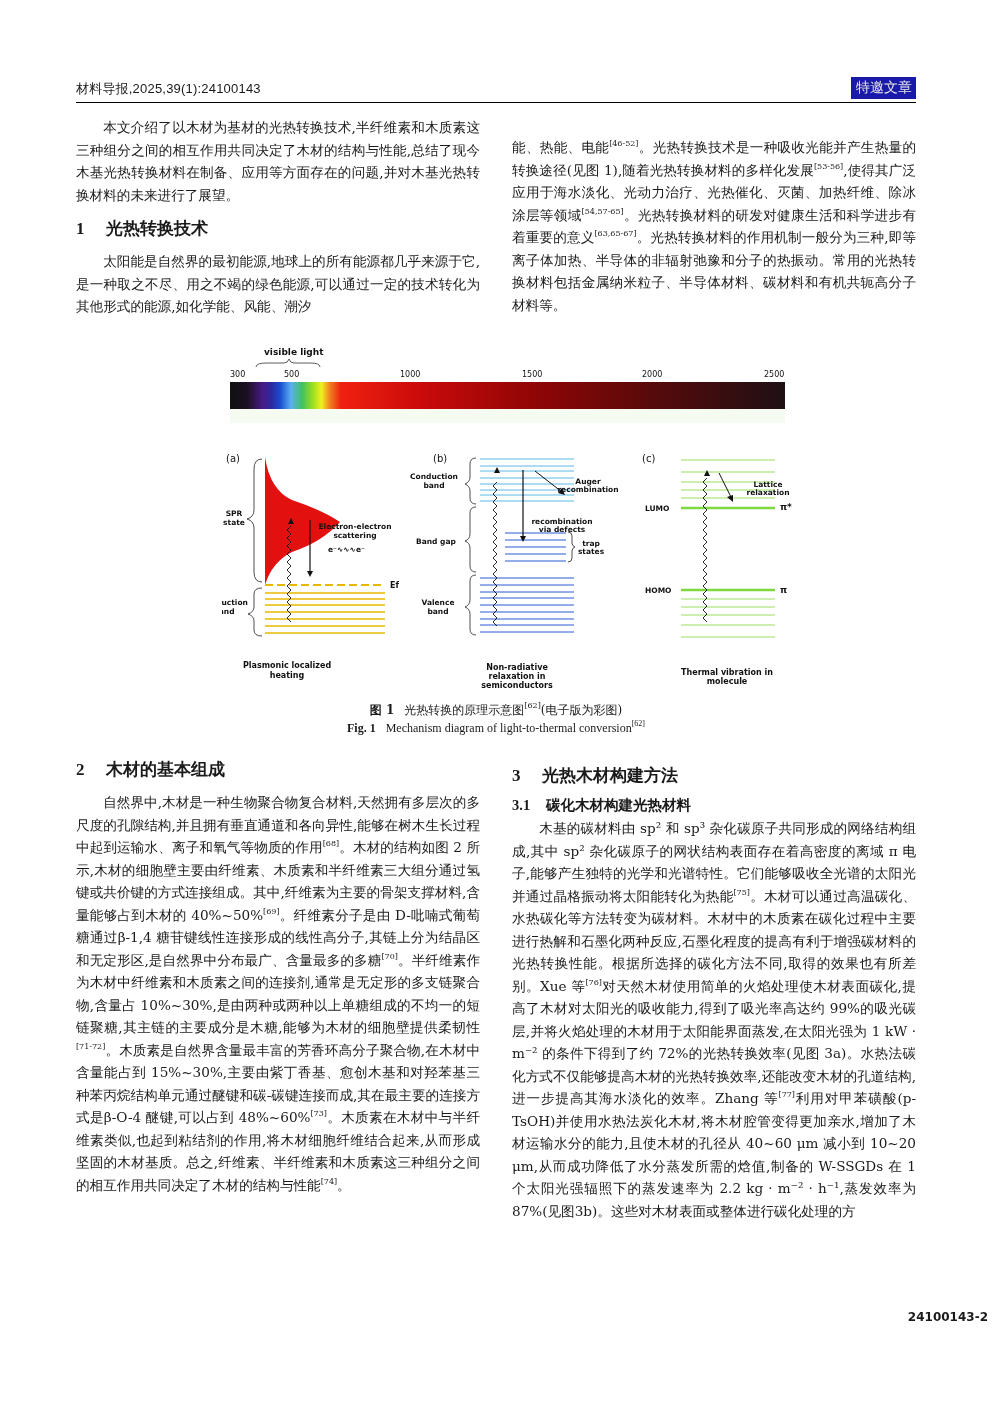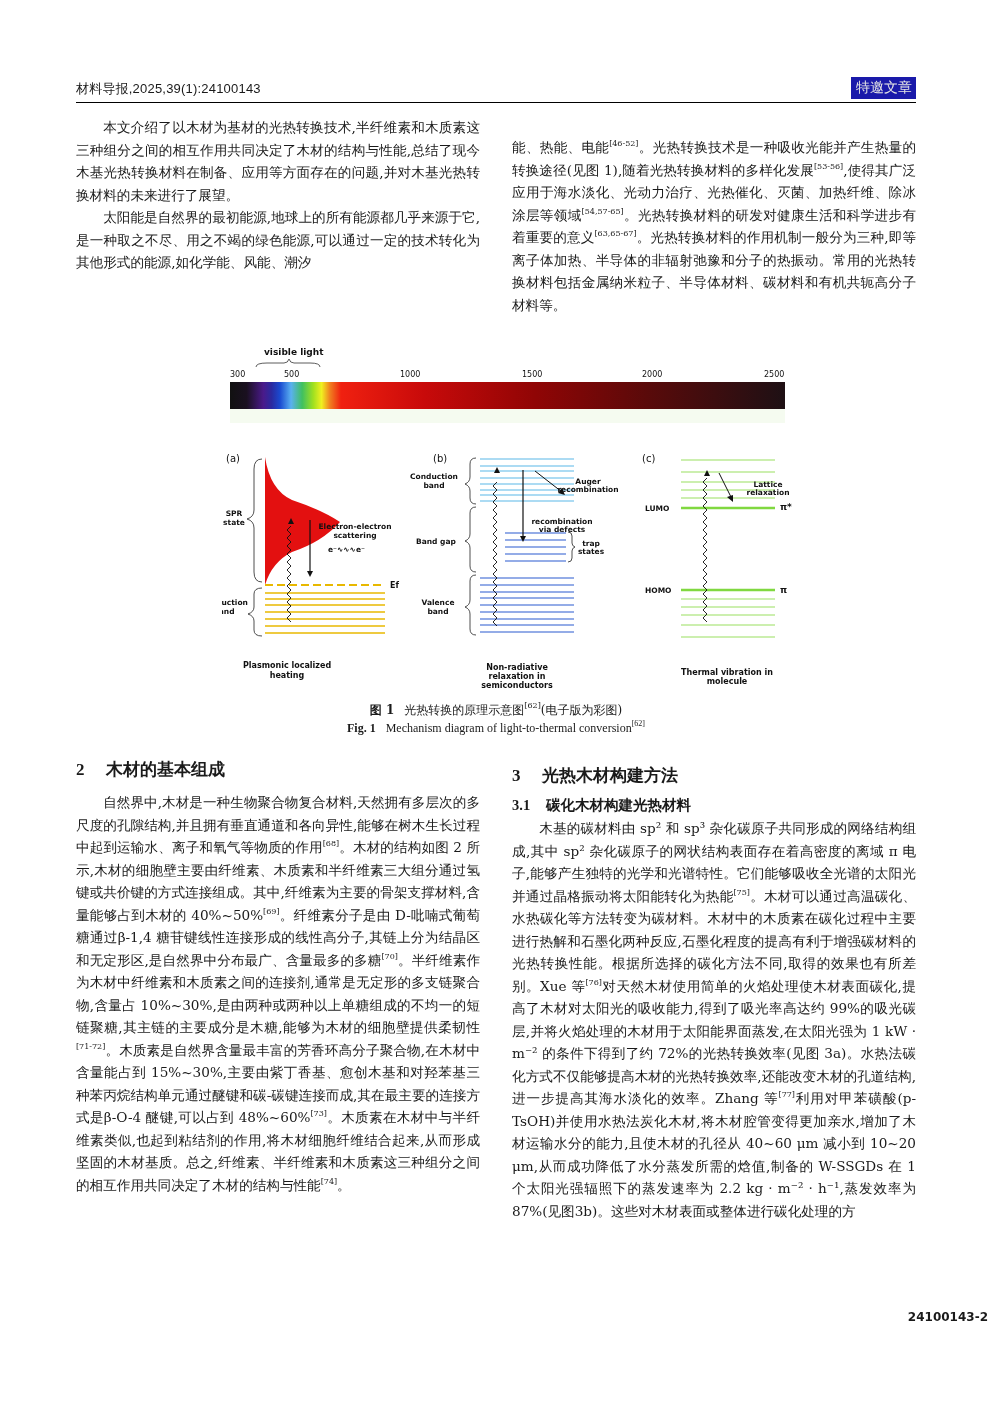--- a/index.html
+++ b/index.html
@@ -26,20 +26,23 @@
 </head>
 <body>
 
 <div class="header">
   <span class="journal">材料导报,2025,39(1):24100143</span>
   <span class="badge">特邀文章</span>
 </div>
 
 <div class="col" style="left:76px;top:116px;width:404px;">
   <p>本文介绍了以木材为基材的光热转换技术,半纤维素和木质素这三种组分之间的相互作用共同决定了木材的结构与性能,总结了现今木基光热转换材料在制备、应用等方面存在的问题,并对木基光热转换材料的未来进行了展望。</p>
+  <div class="h1">
+    <span class="num">1</span><span>光热转换技术</span>
+  </div>
   <p>太阳能是自然界的最初能源,地球上的所有能源都几乎来源于它,是一种取之不尽、用之不竭的绿色能源,可以通过一定的技术转化为其他形式的能源,如化学能、风能、潮汐</p>
 </div>
 
 <div class="col" style="left:512px;top:116px;width:404px;margin-top:20px;">
   <p class="noind"><span>能、热能、电能</span><sup>[46-52]</sup><span>。光热转换技术是一种吸收光能并产生热量的转换途径(见图 1),随着光热转换材料的多样化发展</span><sup>[53-56]</sup><span>,使得其广泛应用于海水淡化、光动力治疗、光热催化、灭菌、加热纤维、除冰涂层等领域</span><sup>[54,57-65]</sup><span>。光热转换材料的研发对健康生活和科学进步有着重要的意义</span><sup>[63,65-67]</sup><span>。光热转换材料的作用机制一般分为三种,即等离子体加热、半导体的非辐射弛豫和分子的热振动。常用的光热转换材料包括金属纳米粒子、半导体材料、碳材料和有机共轭高分子材料等。</span></p>
 </div>
 
 <div class="figure">
   <svg width="570" height="355" viewBox="0 0 570 355">
     <defs>

